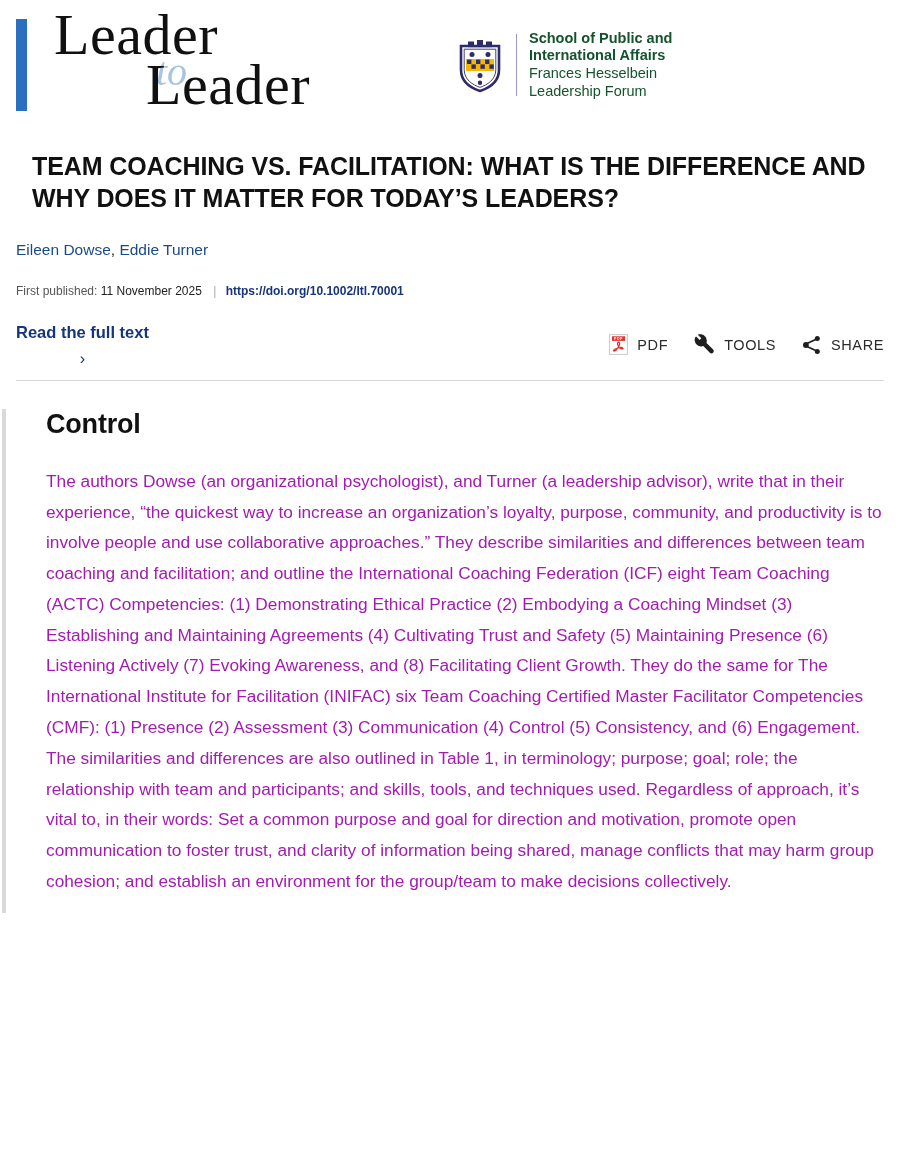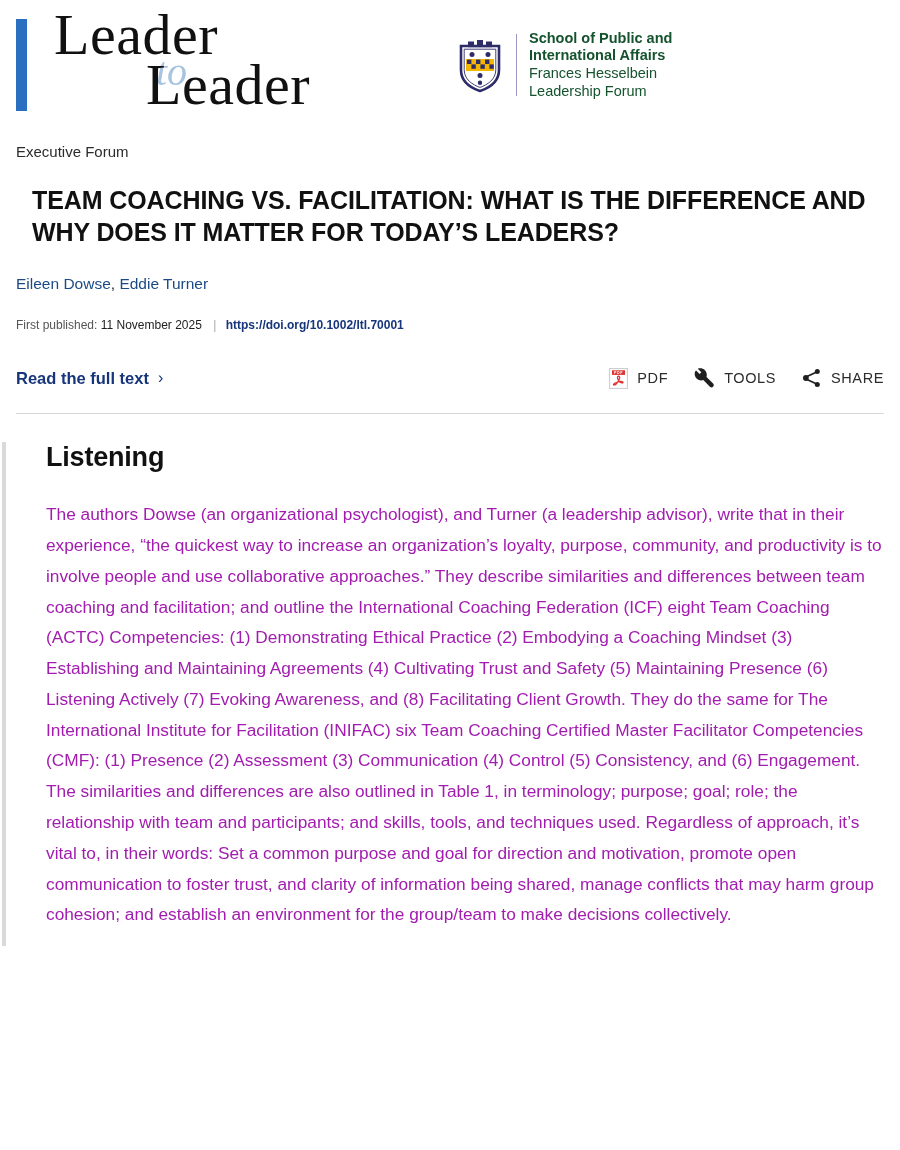--- a/index.html
+++ b/index.html
@@ -181,20 +181,21 @@
     height: 30px;
   }
   .read-full {
     color: #16357a;
     font-weight: bold;
     font-size: 16.5px;
     text-decoration: none;
     display: inline-flex;
     align-items: center;
     gap: 9px;
+    flex-direction: column;
   }
   .chev {
     display: inline-block;
     font-size: 16px;
     font-weight: normal;
     line-height: 1;
   }
   .tools-group {
     display: flex;
     align-items: center;
@@ -296,21 +297,20 @@
       <span class="bold-line">School of Public and</span>
       <span class="bold-line">International Affairs</span>
       <span class="reg-line">Frances Hesselbein</span>
       <span class="reg-line">Leadership Forum</span>
     </span>
   </div>
 </div>
 
 <div class="content">
 
-  <div class="eyebrow">Executive Forum</div>
 
   <h1 class="article-title">TEAM COACHING VS. FACILITATION: WHAT IS THE DIFFERENCE AND WHY DOES IT MATTER FOR TODAY’S LEADERS?</h1>
 
   <div class="authors">
     <a href="#">Eileen Dowse</a><span class="sep">, </span><a href="#">Eddie Turner</a>
   </div>
 
   <div class="publine">
     <span>First published:</span>
     <span class="date">11 November 2025</span>
@@ -363,16 +363,16 @@
 
     </div>
   </div>
 </div>
 
 <div class="hr"></div>
 
 <div class="abstract-wrap">
   <div class="abstract-bar"></div>
   <div class="abstract-inner">
-    <h2 class="abstract-heading">Listening</h2>
+    <h2 class="abstract-heading">Control</h2>
     <p class="abstract-body">The authors Dowse (an organizational psychologist), and Turner (a leadership advisor), write that in their experience, “the quickest way to increase an organization’s loyalty, purpose, community, and productivity is to involve people and use collaborative approaches.” They describe similarities and differences between team coaching and facilitation; and outline the International Coaching Federation (ICF) eight Team Coaching (ACTC) Competencies: (1) Demonstrating Ethical Practice (2) Embodying a Coaching Mindset (3) Establishing and Maintaining Agreements (4) Cultivating Trust and Safety (5) Maintaining Presence (6) Listening Actively (7) Evoking Awareness, and (8) Facilitating Client Growth. They do the same for The International Institute for Facilitation (INIFAC) six Team Coaching Certified Master Facilitator Competencies (CMF): (1) Presence (2) Assessment (3) Communication (4) Control (5) Consistency, and (6) Engagement. The similarities and differences are also outlined in Table 1, in terminology; purpose; goal; role; the relationship with team and participants; and skills, tools, and techniques used. Regardless of approach, it’s vital to, in their words: Set a common purpose and goal for direction and motivation, promote open communication to foster trust, and clarity of information being shared, manage conflicts that may harm group cohesion; and establish an environment for the group/team to make decisions collectively.</p>
   </div>
 </div>
 
 </body></html>

